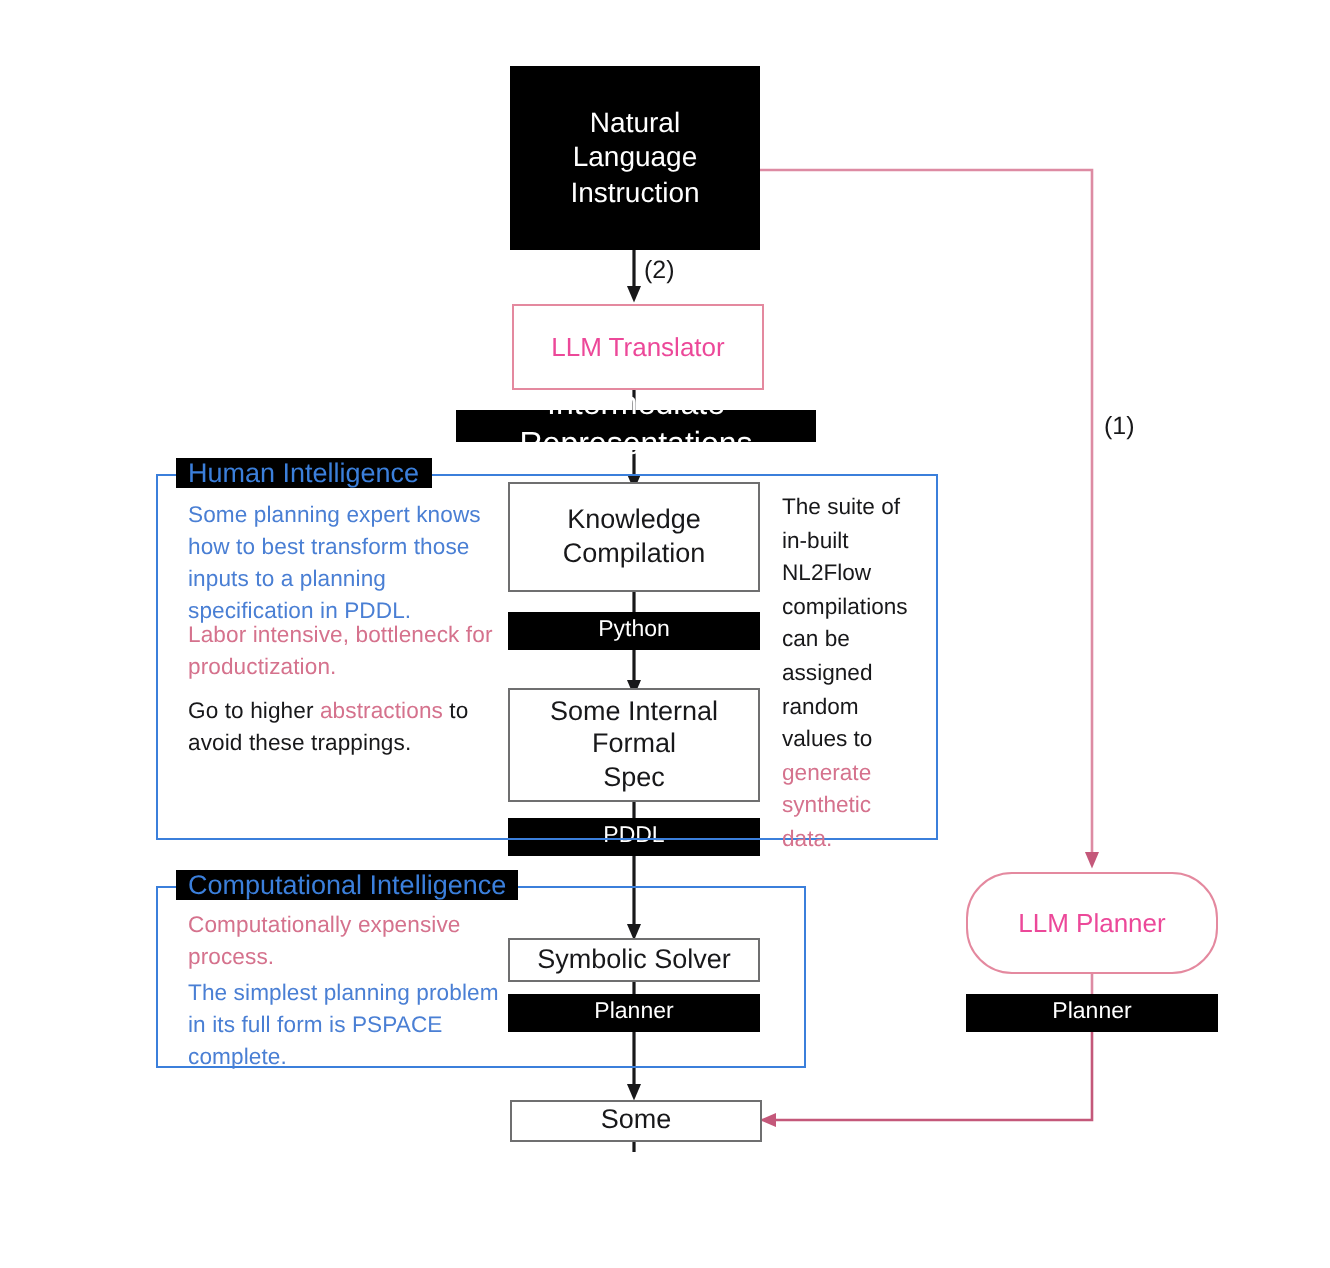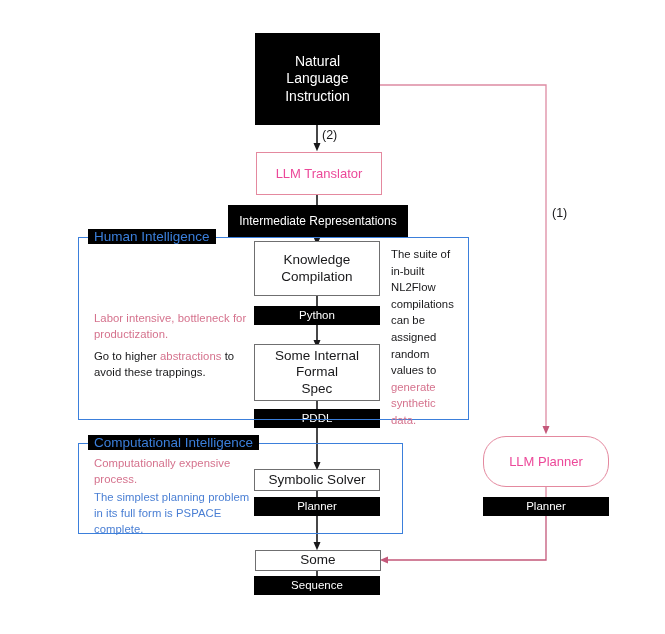--- a/index.html
+++ b/index.html
@@ -140,21 +140,21 @@
 Language
 Instruction</span>
   </div>
 
   <div class="edge-label" style="left:322px; top:128px;">(2)</div>
 
   <div class="box box-pink" style="left:256px; top:152px; width:126px; height:43px; font-size:13px;">
     <span>LLM Translator</span>
   </div>
 
-  <div class="box box-black" style="left:228px; top:205px; width:180px; height:32px; font-size:12px;">
+  <div class="box box-black" style="left:228px; top:205px; width:180px; height:16px; font-size:16px;justify-content:flex-end;">
     <span>Intermediate Representations</span>
   </div>
 
   <div class="box box-white" style="left:254px; top:241px; width:126px; height:55px; font-size:13.5px;">
     <span style="white-space:pre-line;" id="kc-label">Knowledge
 Compilation</span>
   </div>
 
   <div class="box box-black" style="left:254px; top:306px; width:126px; height:19px; font-size:11.5px;">
     <span>Python</span>
@@ -183,32 +183,30 @@
   </div>
 
   <div class="box box-black" style="left:483px; top:497px; width:126px; height:19px; font-size:11.5px;">
     <span>Planner</span>
   </div>
 
   <div class="box box-white" style="left:255px; top:550px; width:126px; height:21px; font-size:13.5px;">
     <span>Some</span>
   </div>
 
-  <div class="box box-black" style="left:254px; top:576px; width:126px; height:19px; font-size:11.5px;">
-    <span>Sequence</span>
-  </div>
 
   <div class="edge-label" style="left:552px; top:206px;">(1)</div>
 
   <div class="group" style="left:78px; top:237px; width:391px; height:183px;"></div>
   <div class="group-title" style="left:88px; top:229px;">Human Intelligence</div>
 
   <div class="group" style="left:78px; top:443px; width:325px; height:91px;"></div>
   <div class="group-title" style="left:88px; top:435px;">Computational Intelligence</div>
 
+  <div class="note note-blue" style="left:94px; top:250px; width:152px;">Some planning expert knows how to best transform those inputs to a planning specification in PDDL.</div>
 
   <div class="note note-pink" style="left:94px; top:310px; width:160px;">Labor intensive, bottleneck for productization.</div>
 
   <div class="note note-dark" style="left:94px; top:348px; width:160px;">
     <span>Go to higher </span><span class="inline-pink">abstractions</span><span> to avoid these trappings.</span>
   </div>
 
   <div class="sidecol" style="left:391px; top:246px; width:62px;">
     <span>The suite of in-built NL2Flow compilations can be assigned random values to </span><span class="inline-pink">generate synthetic data.</span>
   </div>

